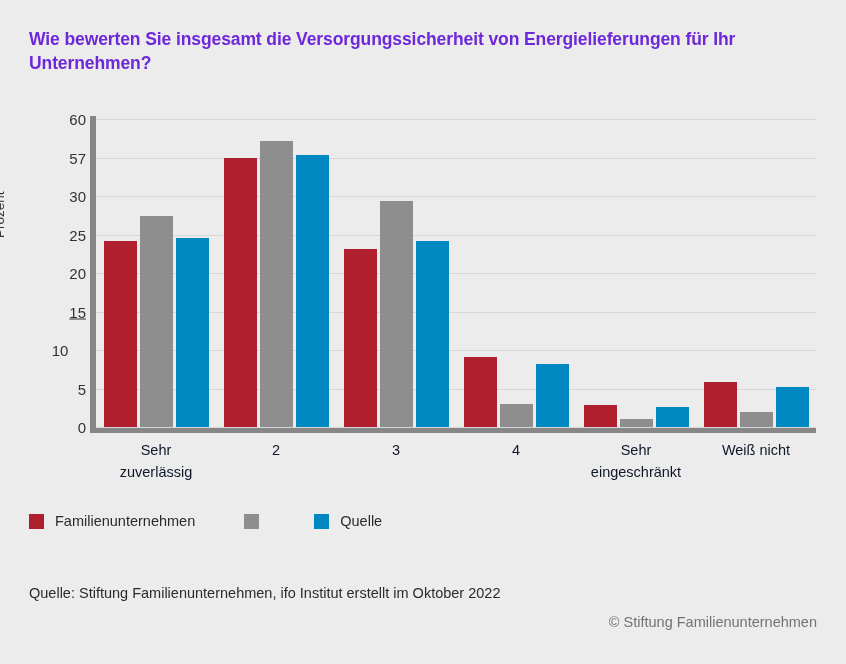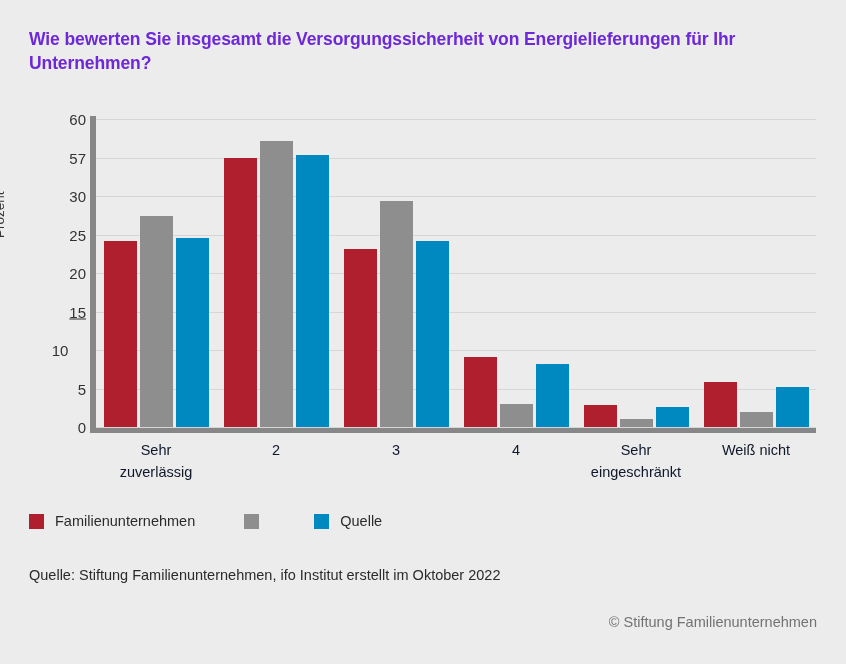--- a/index.html
+++ b/index.html
@@ -159,21 +159,21 @@
     color: #2b2b2b;
     white-space: nowrap;
   }
   .legend-gap-a { width: 49px; }
   .legend-gap-b { width: 44px; }
 
   
   .source {
     position: absolute;
     left: 29px;
-    top: 567px;
+    top: 585px;
     font-size: 14.5px;
     color: #2b2b2b;
   }
   .copyright {
     position: absolute;
     right: 29px;
     top: 614px;
     font-size: 14.5px;
     color: #737373;
   }

